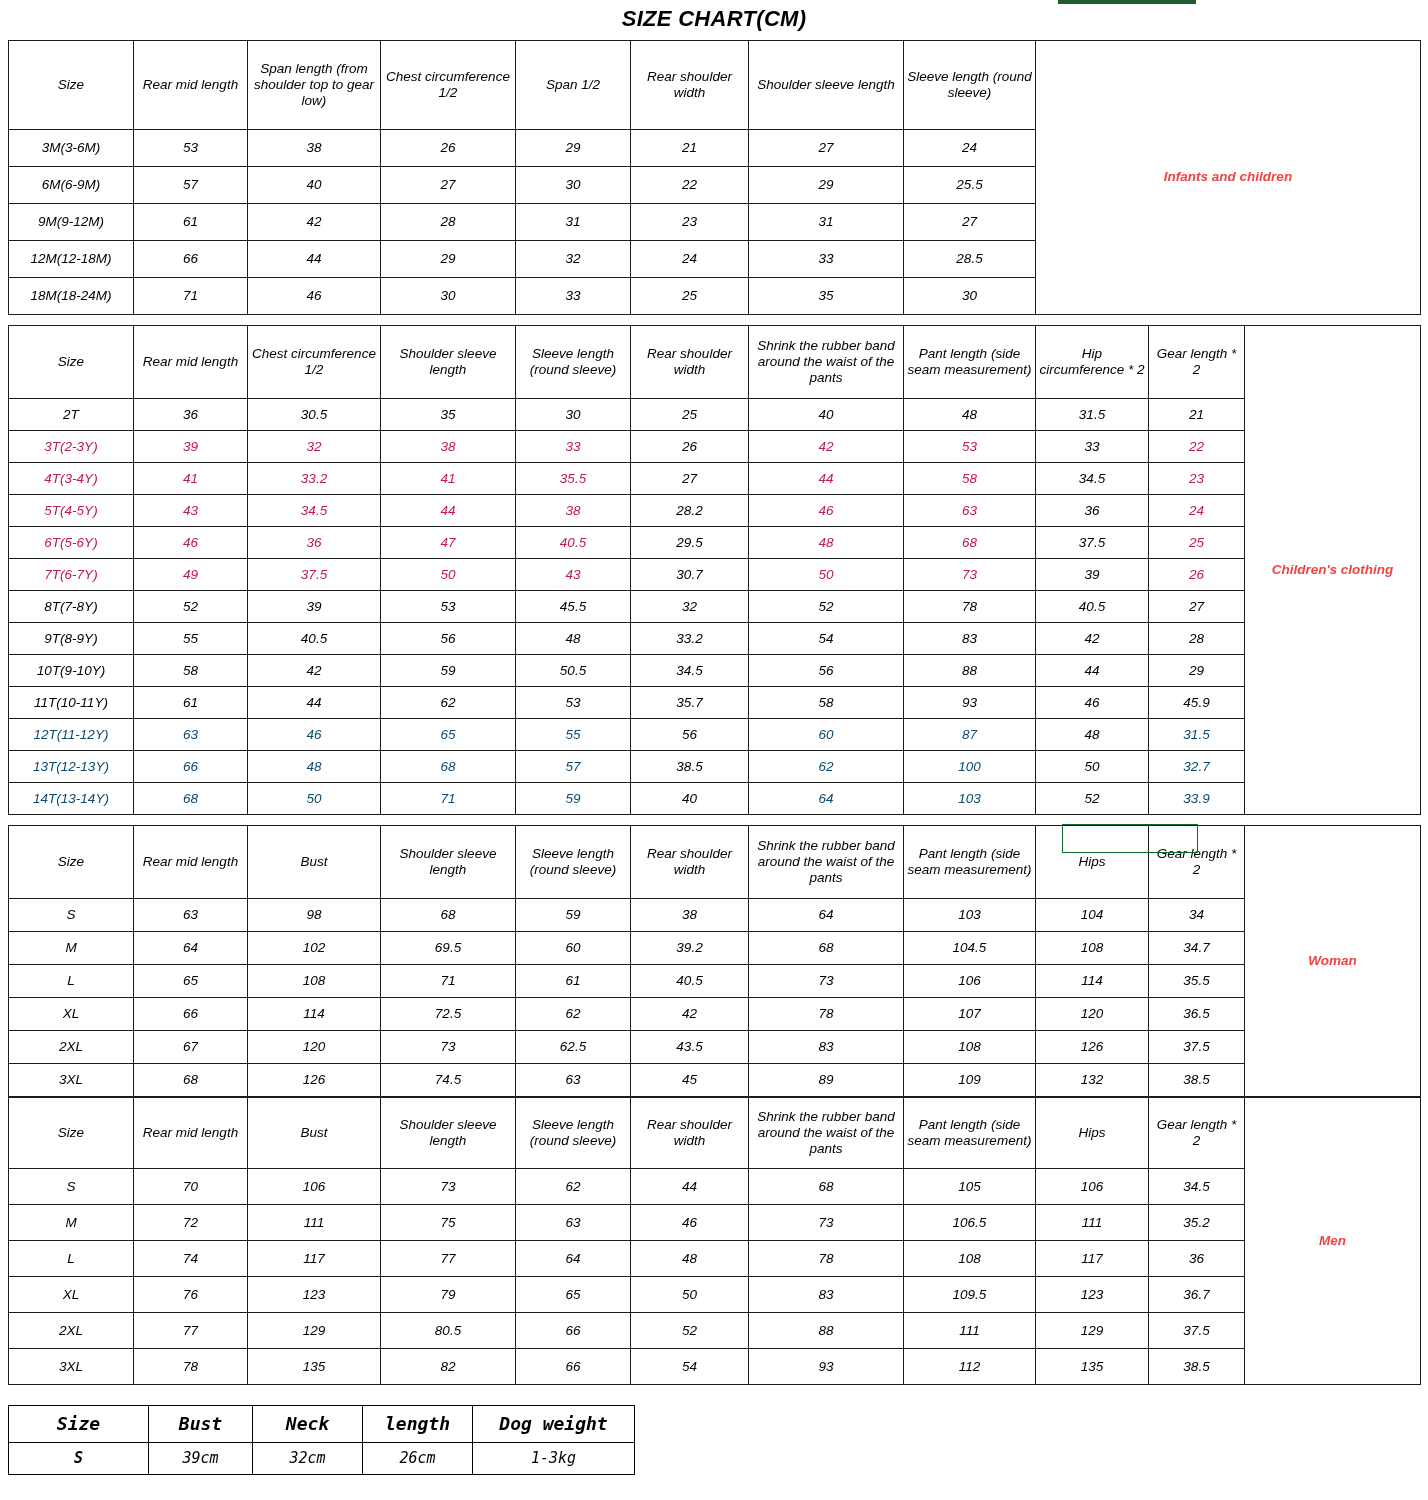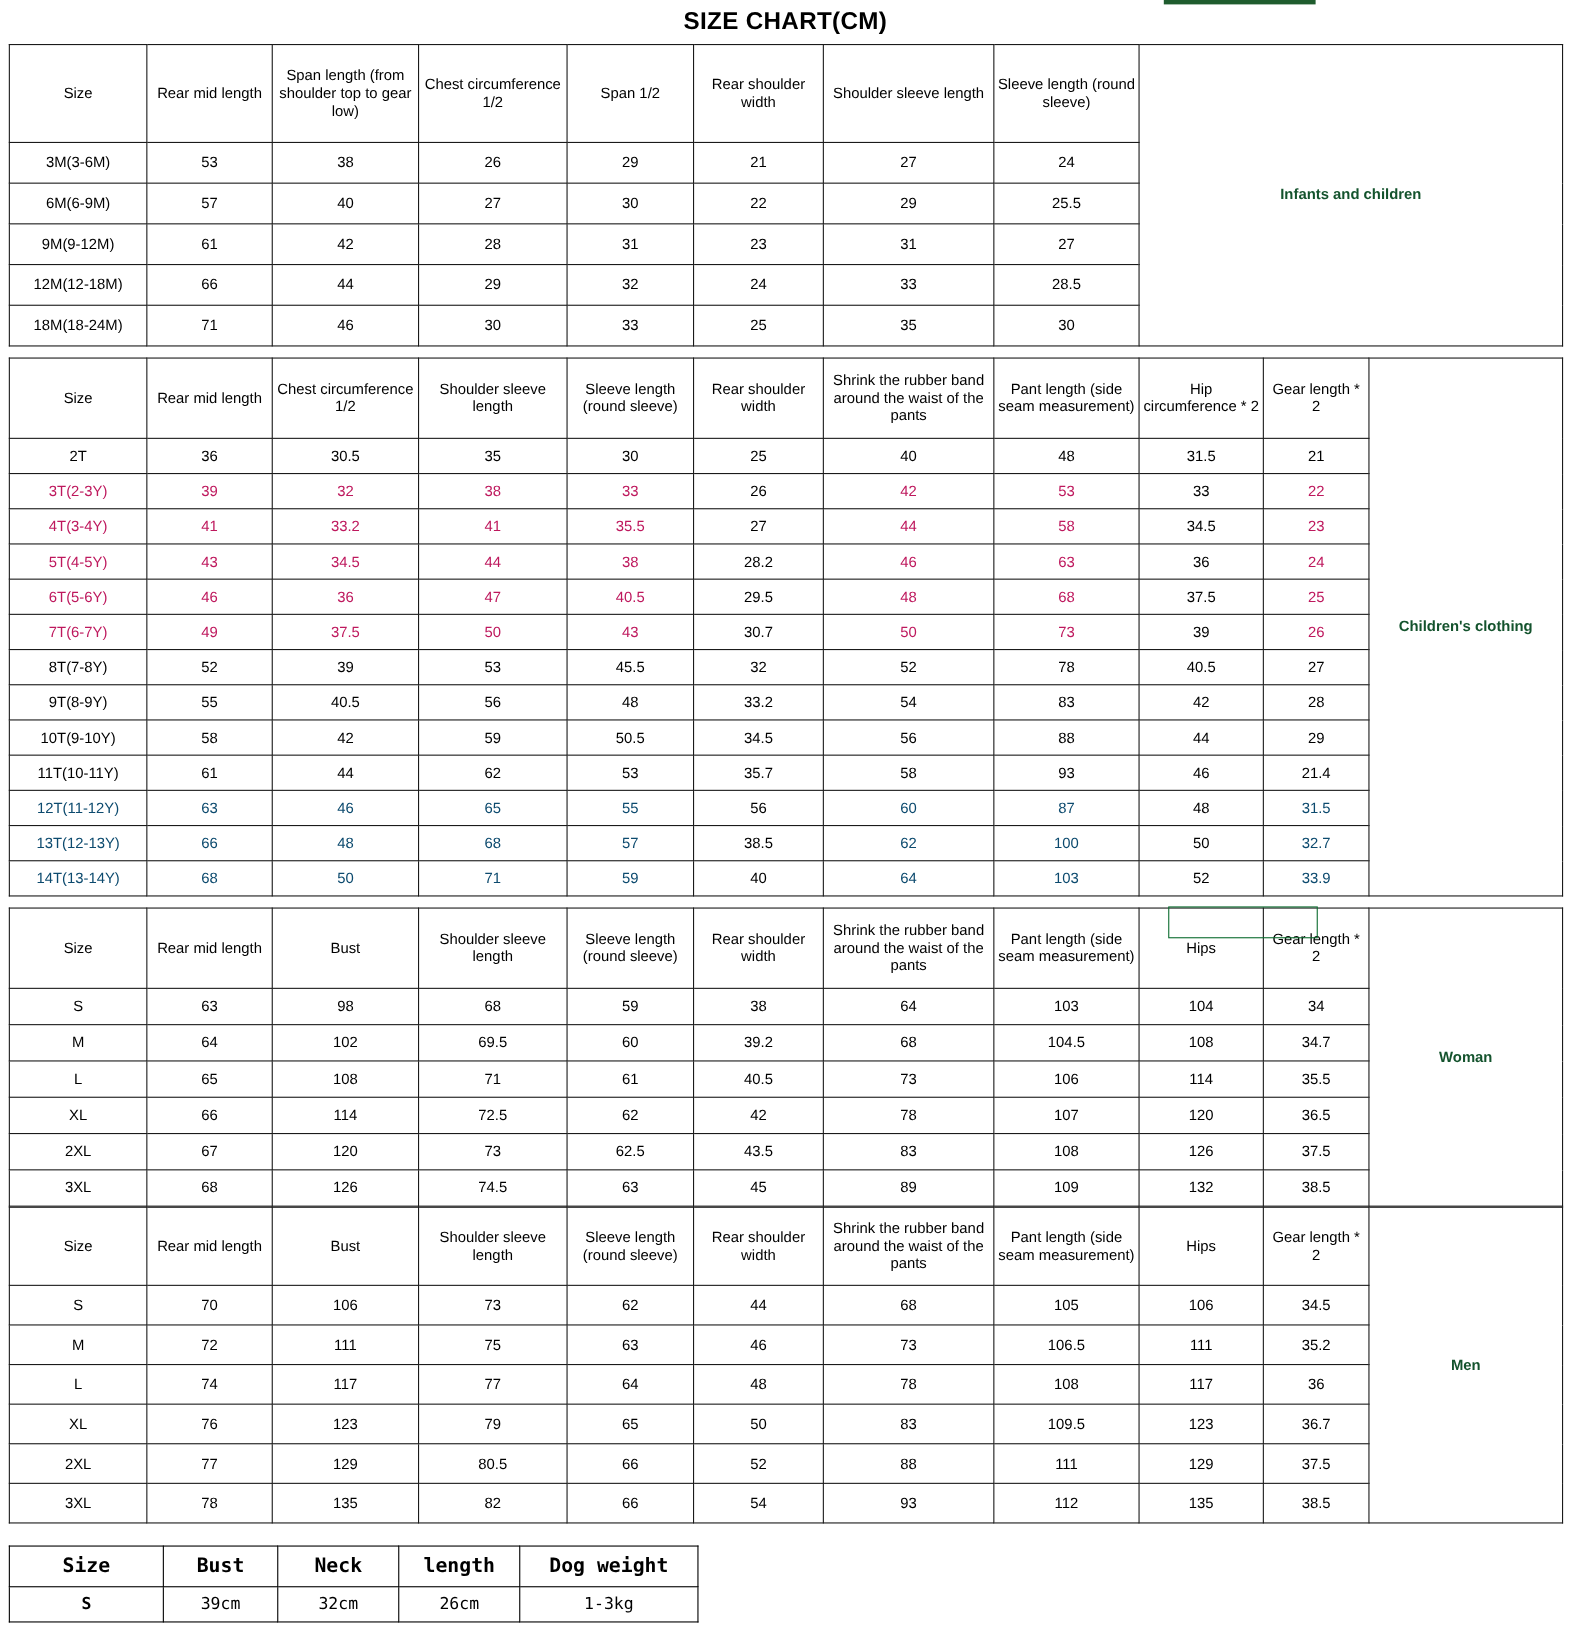--- a/index.html
+++ b/index.html
@@ -4,21 +4,21 @@
 <style>
   html,body{margin:0;padding:0;}
   body{
     width:1428px;height:1500px;
     background:#ffffff;
     font-family:"Liberation Sans", sans-serif;
     color:#000;
     position:relative;
     overflow:hidden;
   }
-  .page{position:relative;width:1428px;height:1500px;}
+  .page{position:relative;width:1428px;height:1500px;font-style:italic;}
 
   .title{
     text-align:center;
     font-size:22px;
     font-weight:bold;
     padding:6px 0 8px 0;
     letter-spacing:.3px;
   }
 
   table{
@@ -31,21 +31,21 @@
     vertical-align:middle;
     font-size:13.5px;
     padding:3px 2px;
     line-height:1.18;
     background:#fff;
   }
   .hdr td{font-size:13.5px;padding:5px 3px;}
   .cat{
     font-size:19px;
     font-weight:bold;
-    color:#14532d;
+    color:#ef4444;
     line-height:1.2;
   }
   .blue{color:#be185d;}
   .red{color:#0c4a6e;}
 
   
   #t1{width:1412px;margin:0 8px;}
   #t1 td{height:30px;}
   #t1 tr.hdr td{height:78px;}
 
@@ -316,21 +316,21 @@
     <tr>
       <td>11T(10-11Y)</td>
       <td>61</td>
       <td>44</td>
       <td>62</td>
       <td>53</td>
       <td>35.7</td>
       <td>58</td>
       <td>93</td>
       <td>46</td>
-      <td>21.4</td>
+      <td>45.9</td>
     </tr>
 
     <tr>
       <td class="red">12T(11-12Y)</td>
       <td class="red">63</td>
       <td class="red">46</td>
       <td class="red">65</td>
       <td class="red">55</td>
       <td>56</td>
       <td class="red">60</td>

